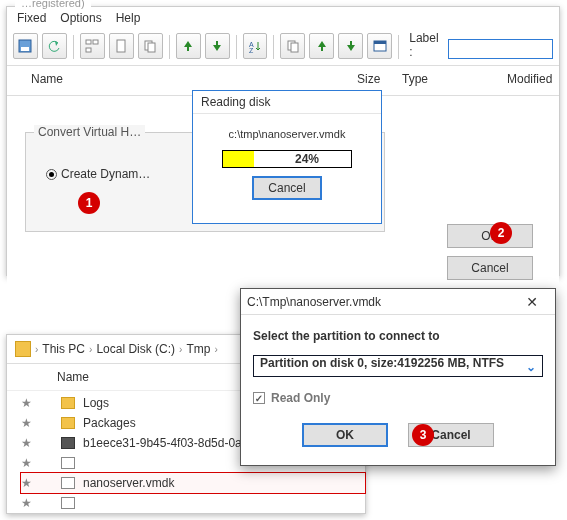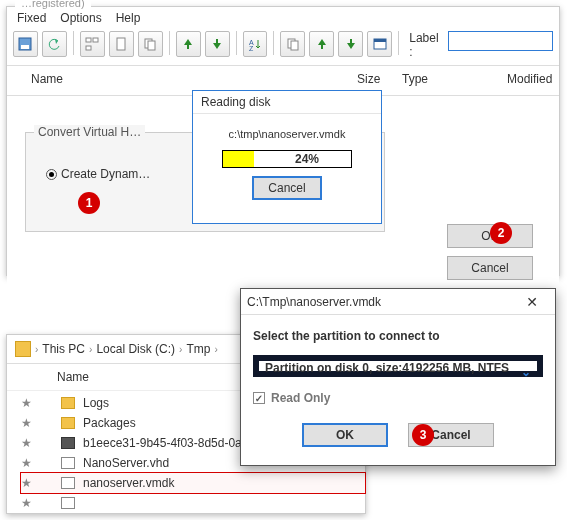--- a/index.html
+++ b/index.html
@@ -6,21 +6,21 @@
   body { margin:0; width:567px; height:520px; background:#fff; position:relative; font-size:12px; color:#333; }
 
   
   .app {
     position:absolute; left:6px; top:6px; width:554px; height:270px;
     border:1px solid #ccc; box-shadow:0 2px 6px rgba(0,0,0,.25);
     background:#fff;
   }
   .menubar { display:flex; gap:14px; padding:4px 10px; font-size:12px; color:#333;}
   .menubar span { cursor:default; }
-  .toolbar { display:flex; align-items:flex-start; gap:4px; padding:2px 6px 6px 6px; border-bottom:1px solid #ddd; }
+  .toolbar { display:flex; align-items:flex-end; gap:4px; padding:2px 6px 6px 6px; border-bottom:1px solid #ddd; }
   .tbtn { width:26px; height:26px; border:1px solid #bbb; background:linear-gradient(#fdfdfd,#e9e9e9); border-radius:2px; display:flex; align-items:center; justify-content:center; }
   .tsep { width:1px; height:24px; background:#ccc; margin:0 2px;}
   .label-lbl { font-size:12px; margin-left:4px; color:#333;}
   .label-input { width:110px; height:20px; border:1px solid #2e7bd6; background:#fff;}
   .columns { position:relative; height:30px; border-bottom:1px solid #ddd;}
   .colh { position:absolute; top:6px; font-size:12px; color:#333;}
   .clientarea { position:relative; height:202px; background:#fff;}
 
   .group { position:absolute; left:18px; top:36px; width:360px; height:100px; border:1px solid #ccc; background:#f5f5f5;}
   .group .gtitle { position:absolute; top:-8px; left:8px; background:#f5f5f5; padding:0 4px; font-size:12px; color:#555;}
@@ -58,21 +58,21 @@
   .ficon.file { background:#fff; border:1px solid #888;}
   .ficon.disk { background:#555; border:1px solid #333;}
   .hl { outline:1px solid #d40000; background:rgba(212,0,0,0.03);}
 
   
   .pdlg { position:absolute; left:240px; top:288px; width:316px; height:178px; border:1px solid #555; background:#fff; box-shadow:0 4px 12px rgba(0,0,0,.4);}
   .pdlg .tbar { background:#fff; border-bottom:1px solid #ddd; height:26px; display:flex; align-items:center; padding:0 6px; font-size:12px;}
   .pdlg .close { margin-left:auto; width:34px; height:26px; text-align:center; line-height:26px; font-size:14px;}
   .pdlg .body { padding:14px 12px;font-weight:bold;}
   .pdlg .msg { font-size:12px; margin-bottom:12px;}
-  .pdlg select, .pdlg .combo { width:100%; height:22px; border:6px solid #0f172a; background:#fff; font-size:12px; padding:0 20px 0 6px; position:relative; color:#333;}
+  .pdlg select, .pdlg .combo { width:100%; height:22px; border:1px solid #0f172a; background:#fff; font-size:12px; padding:0 20px 0 6px; position:relative; color:#333;}
   .pdlg .combo .caret { position:absolute; right:6px; top:4px; color:#2e7bd6;}
   .pdlg .chk { margin-top:14px; display:flex; align-items:center; gap:6px; color:#777;}
   .pdlg .btns { display:flex; gap:20px; justify-content:center; margin-top:18px;}
   .checkbox { width:12px; height:12px; border:1px solid #888; background:#fff; display:inline-flex; align-items:center; justify-content:center; font-size:10px; color:#555;}
   .titletrunc{position:absolute;top:-10px;left:8px;background:#fff;padding:0 6px;color:#999;font-size:11px;}
 </style>
 </head>
 <body>
 
 <div class="app">
@@ -229,21 +229,20 @@
       <div class="filerow">
         <span class="pin">★</span>
         <span style="width:14px"></span>
         <span class="ficon disk"></span>
         <span>b1eece31-9b45-4f03-8d5d-0a597…</span>
       </div>
       <div class="filerow">
         <span class="pin">★</span>
         <span style="width:14px"></span>
         <span class="ficon file"></span>
-        <span>NanoServer.vhd</span>
       </div>
       <div class="filerow hl">
         <span class="pin">★</span>
         <span style="width:14px"></span>
         <span class="ficon file"></span>
         <span>nanoserver.vmdk</span>
       </div>
       <div class="filerow">
         <span class="pin">★</span>
         <span style="width:14px"></span>

